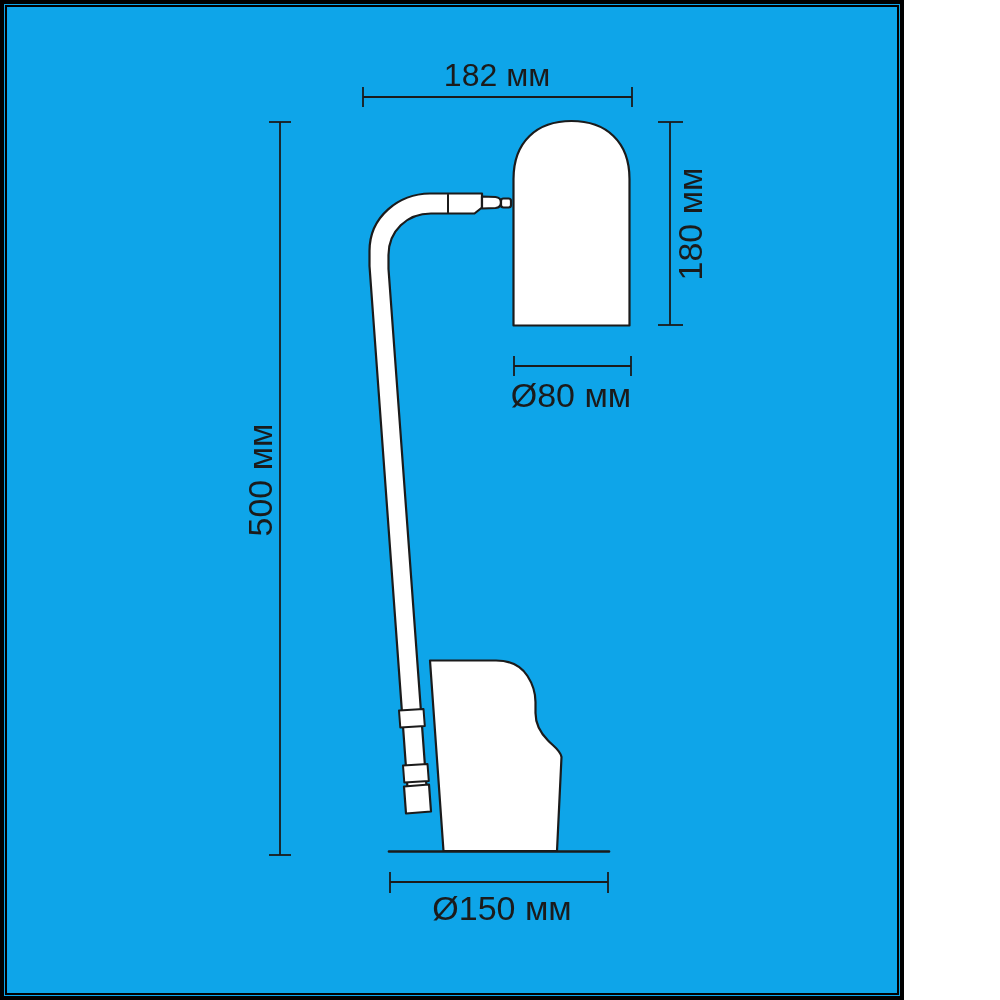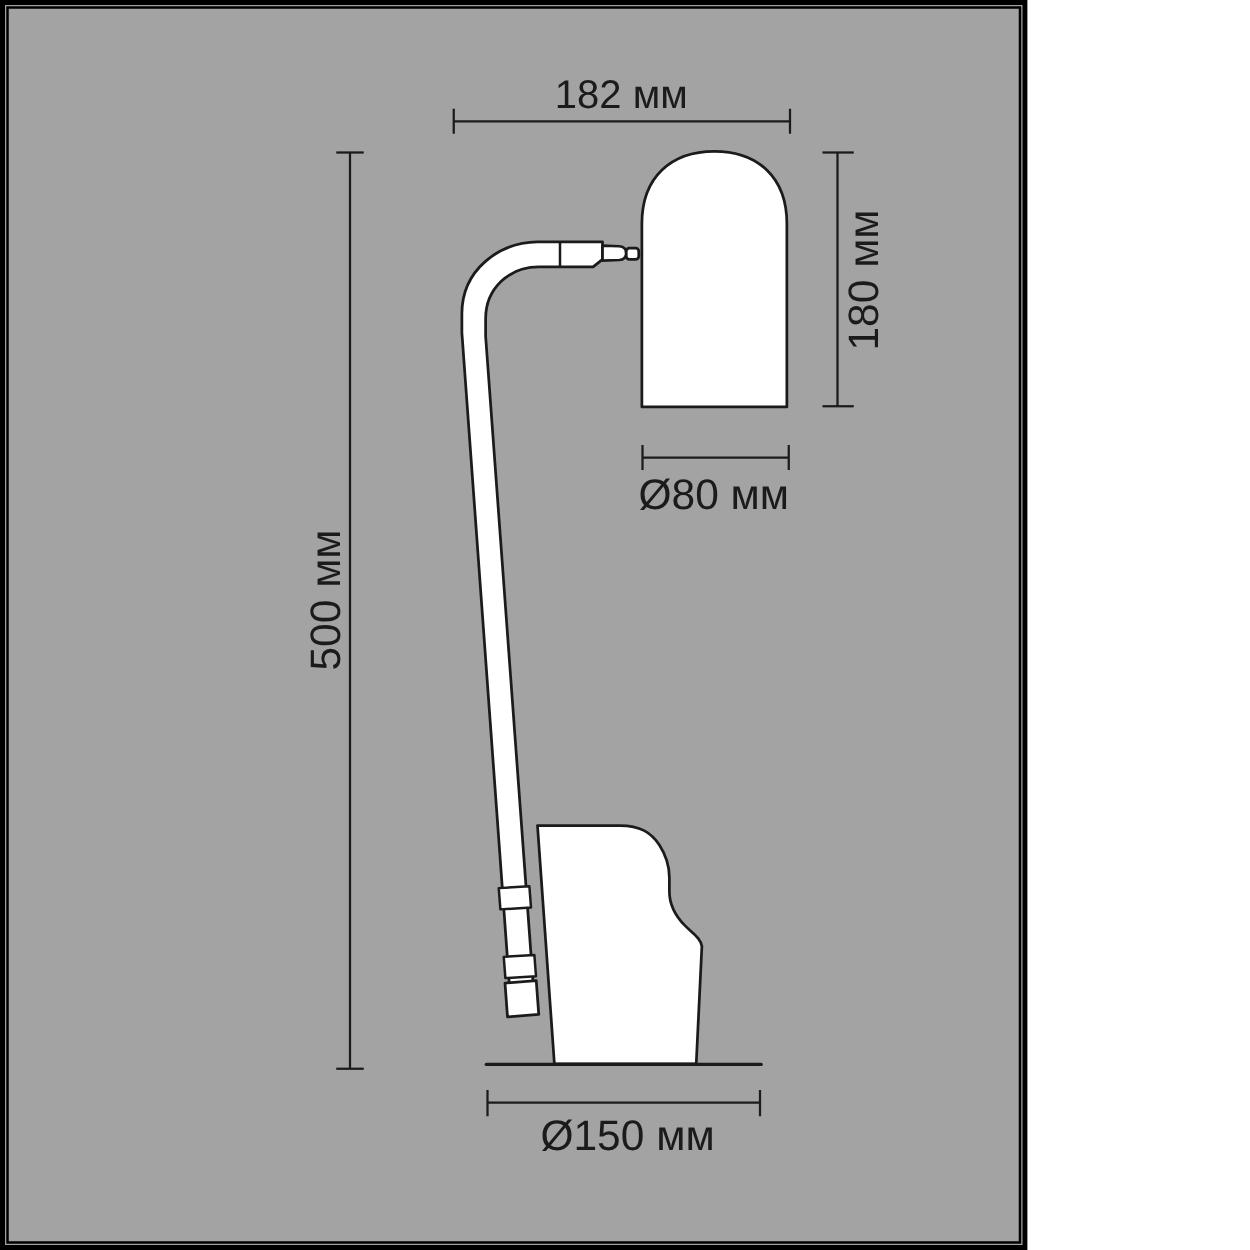--- a/index.html
+++ b/index.html
@@ -1,20 +1,20 @@
 <!DOCTYPE html>
 <html><head>
 <meta charset="utf-8">
 <style>
   html, body { margin: 0; padding: 0; background: #ffffff; }
   .page {
     position: relative;
-    width: 822px;
+    width: 904px;
     height: 1000px;
-    background: #a3a3a3;
+    background: #0ea5e9;
     font-family: "Liberation Sans", sans-serif;
     overflow: hidden;
   }
   .frame-outer {
     position: absolute; inset: 0;
     border: 4px solid #000000;
     pointer-events: none;
     z-index: 5;
   }
   .frame-inner {

